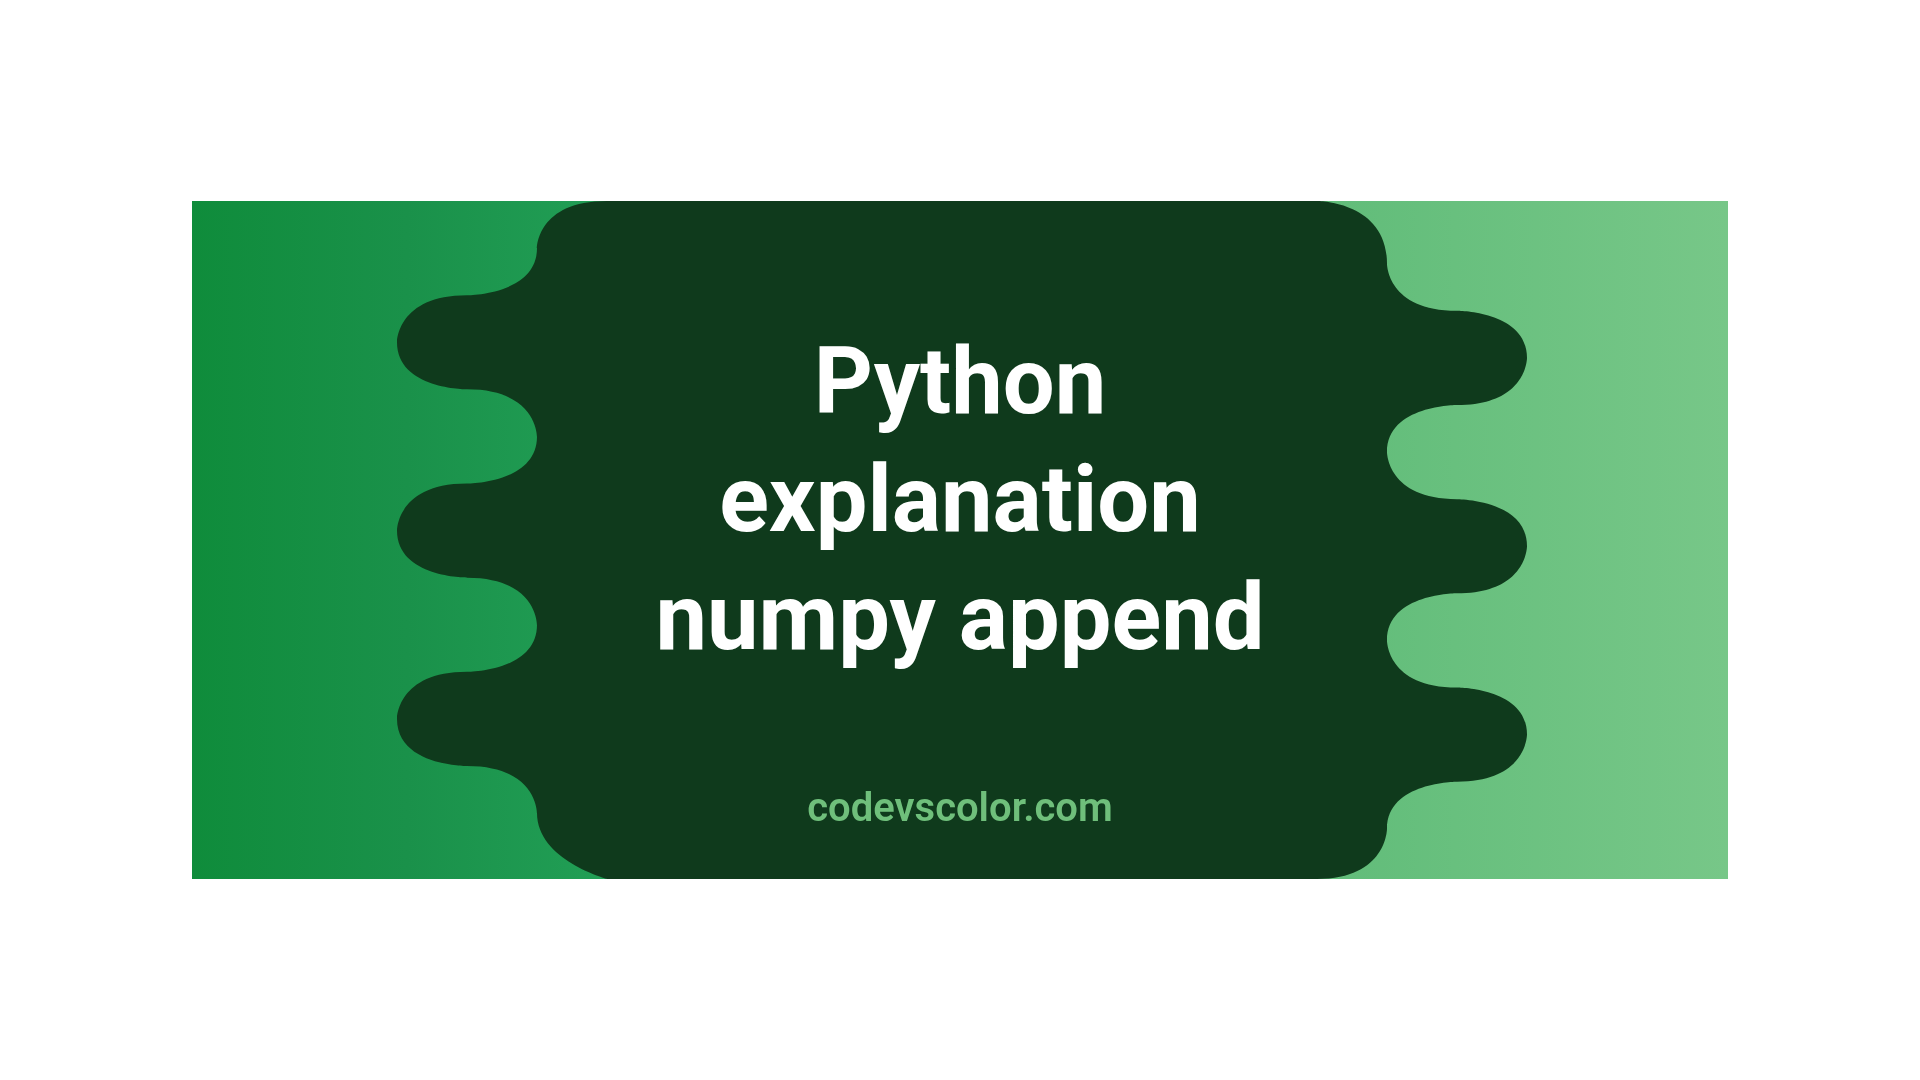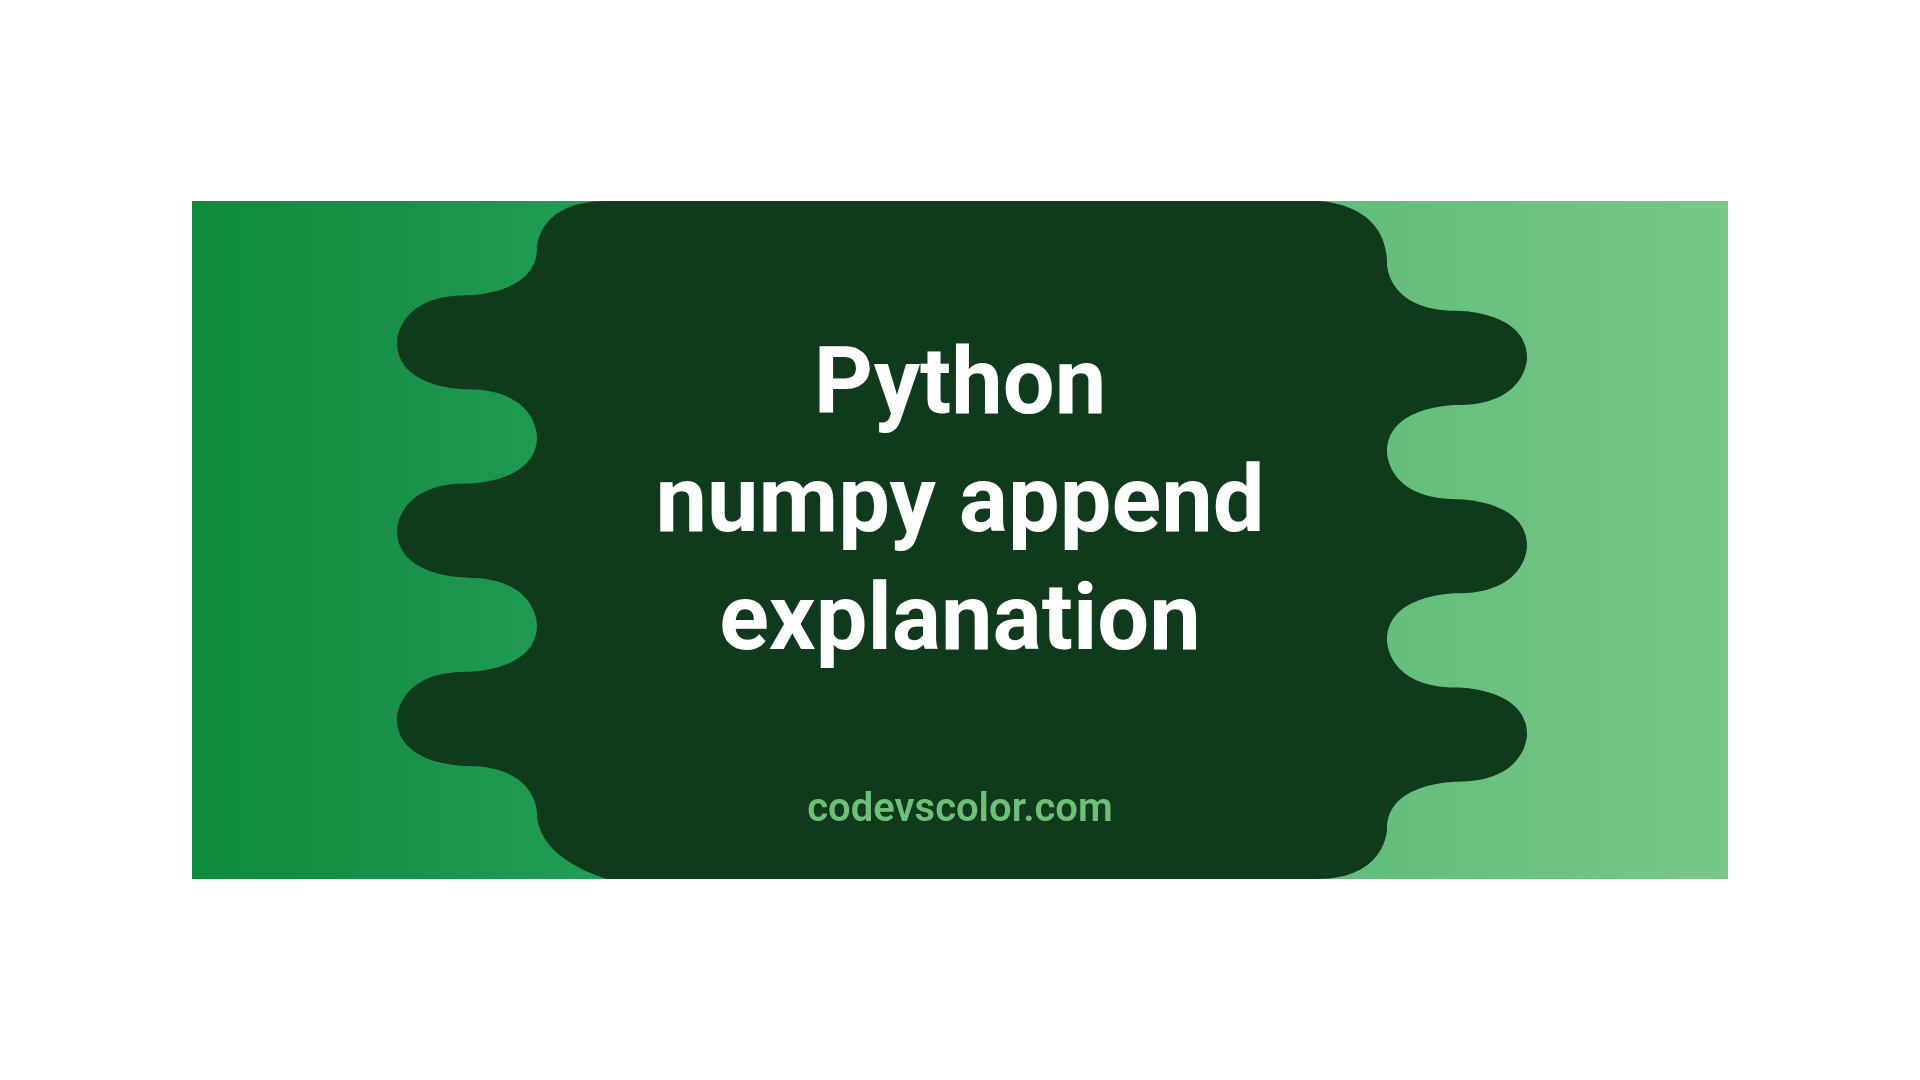--- a/index.html
+++ b/index.html
@@ -116,20 +116,20 @@
           C 1335 140 1265 140 1265 140
           C 1195 140 1195 80 1195 80
           C 1195 0 1125 0 1125 0
           Z
         "></path>
       </svg>
     </div>
 
     <div class="title-block">
       <span class="title-line">Python</span>
+      <span class="title-line">explanation</span>
       <span class="title-line">numpy append</span>
-      <span class="title-line">explanation</span>
     </div>
 
     <div class="site-name">codevscolor.com</div>
 
   </div>
 </div>
 
 </body></html>

